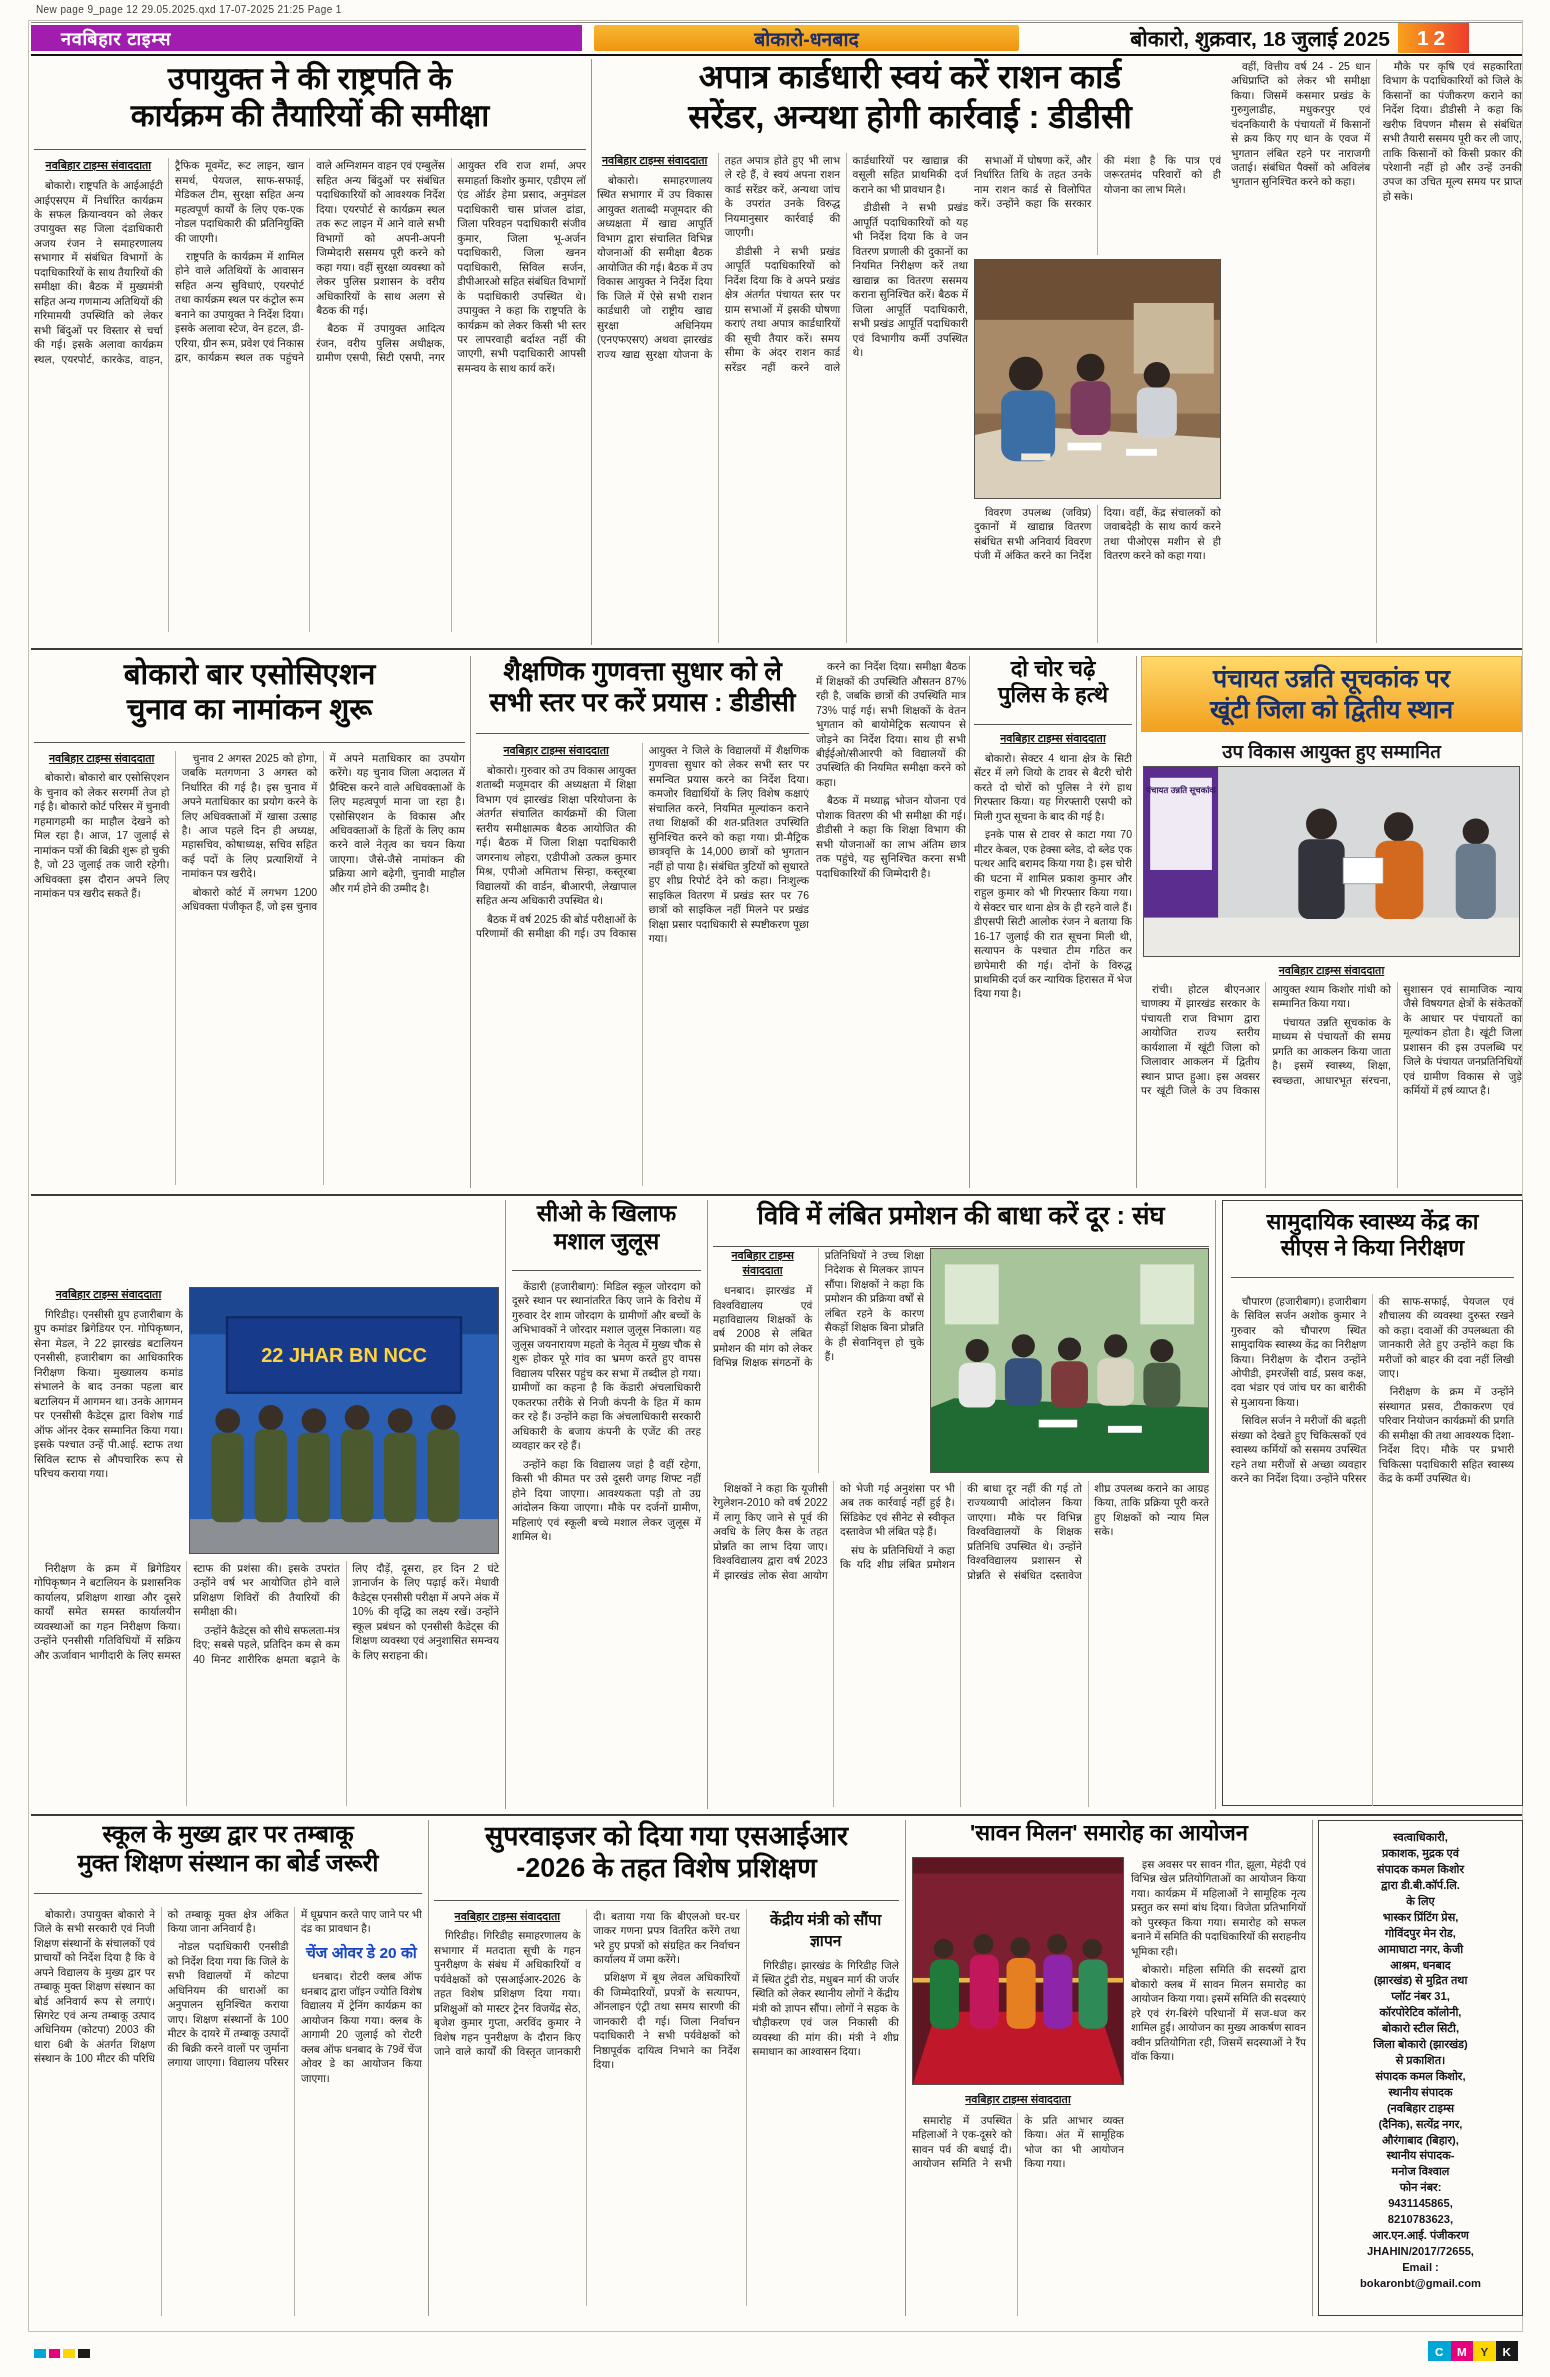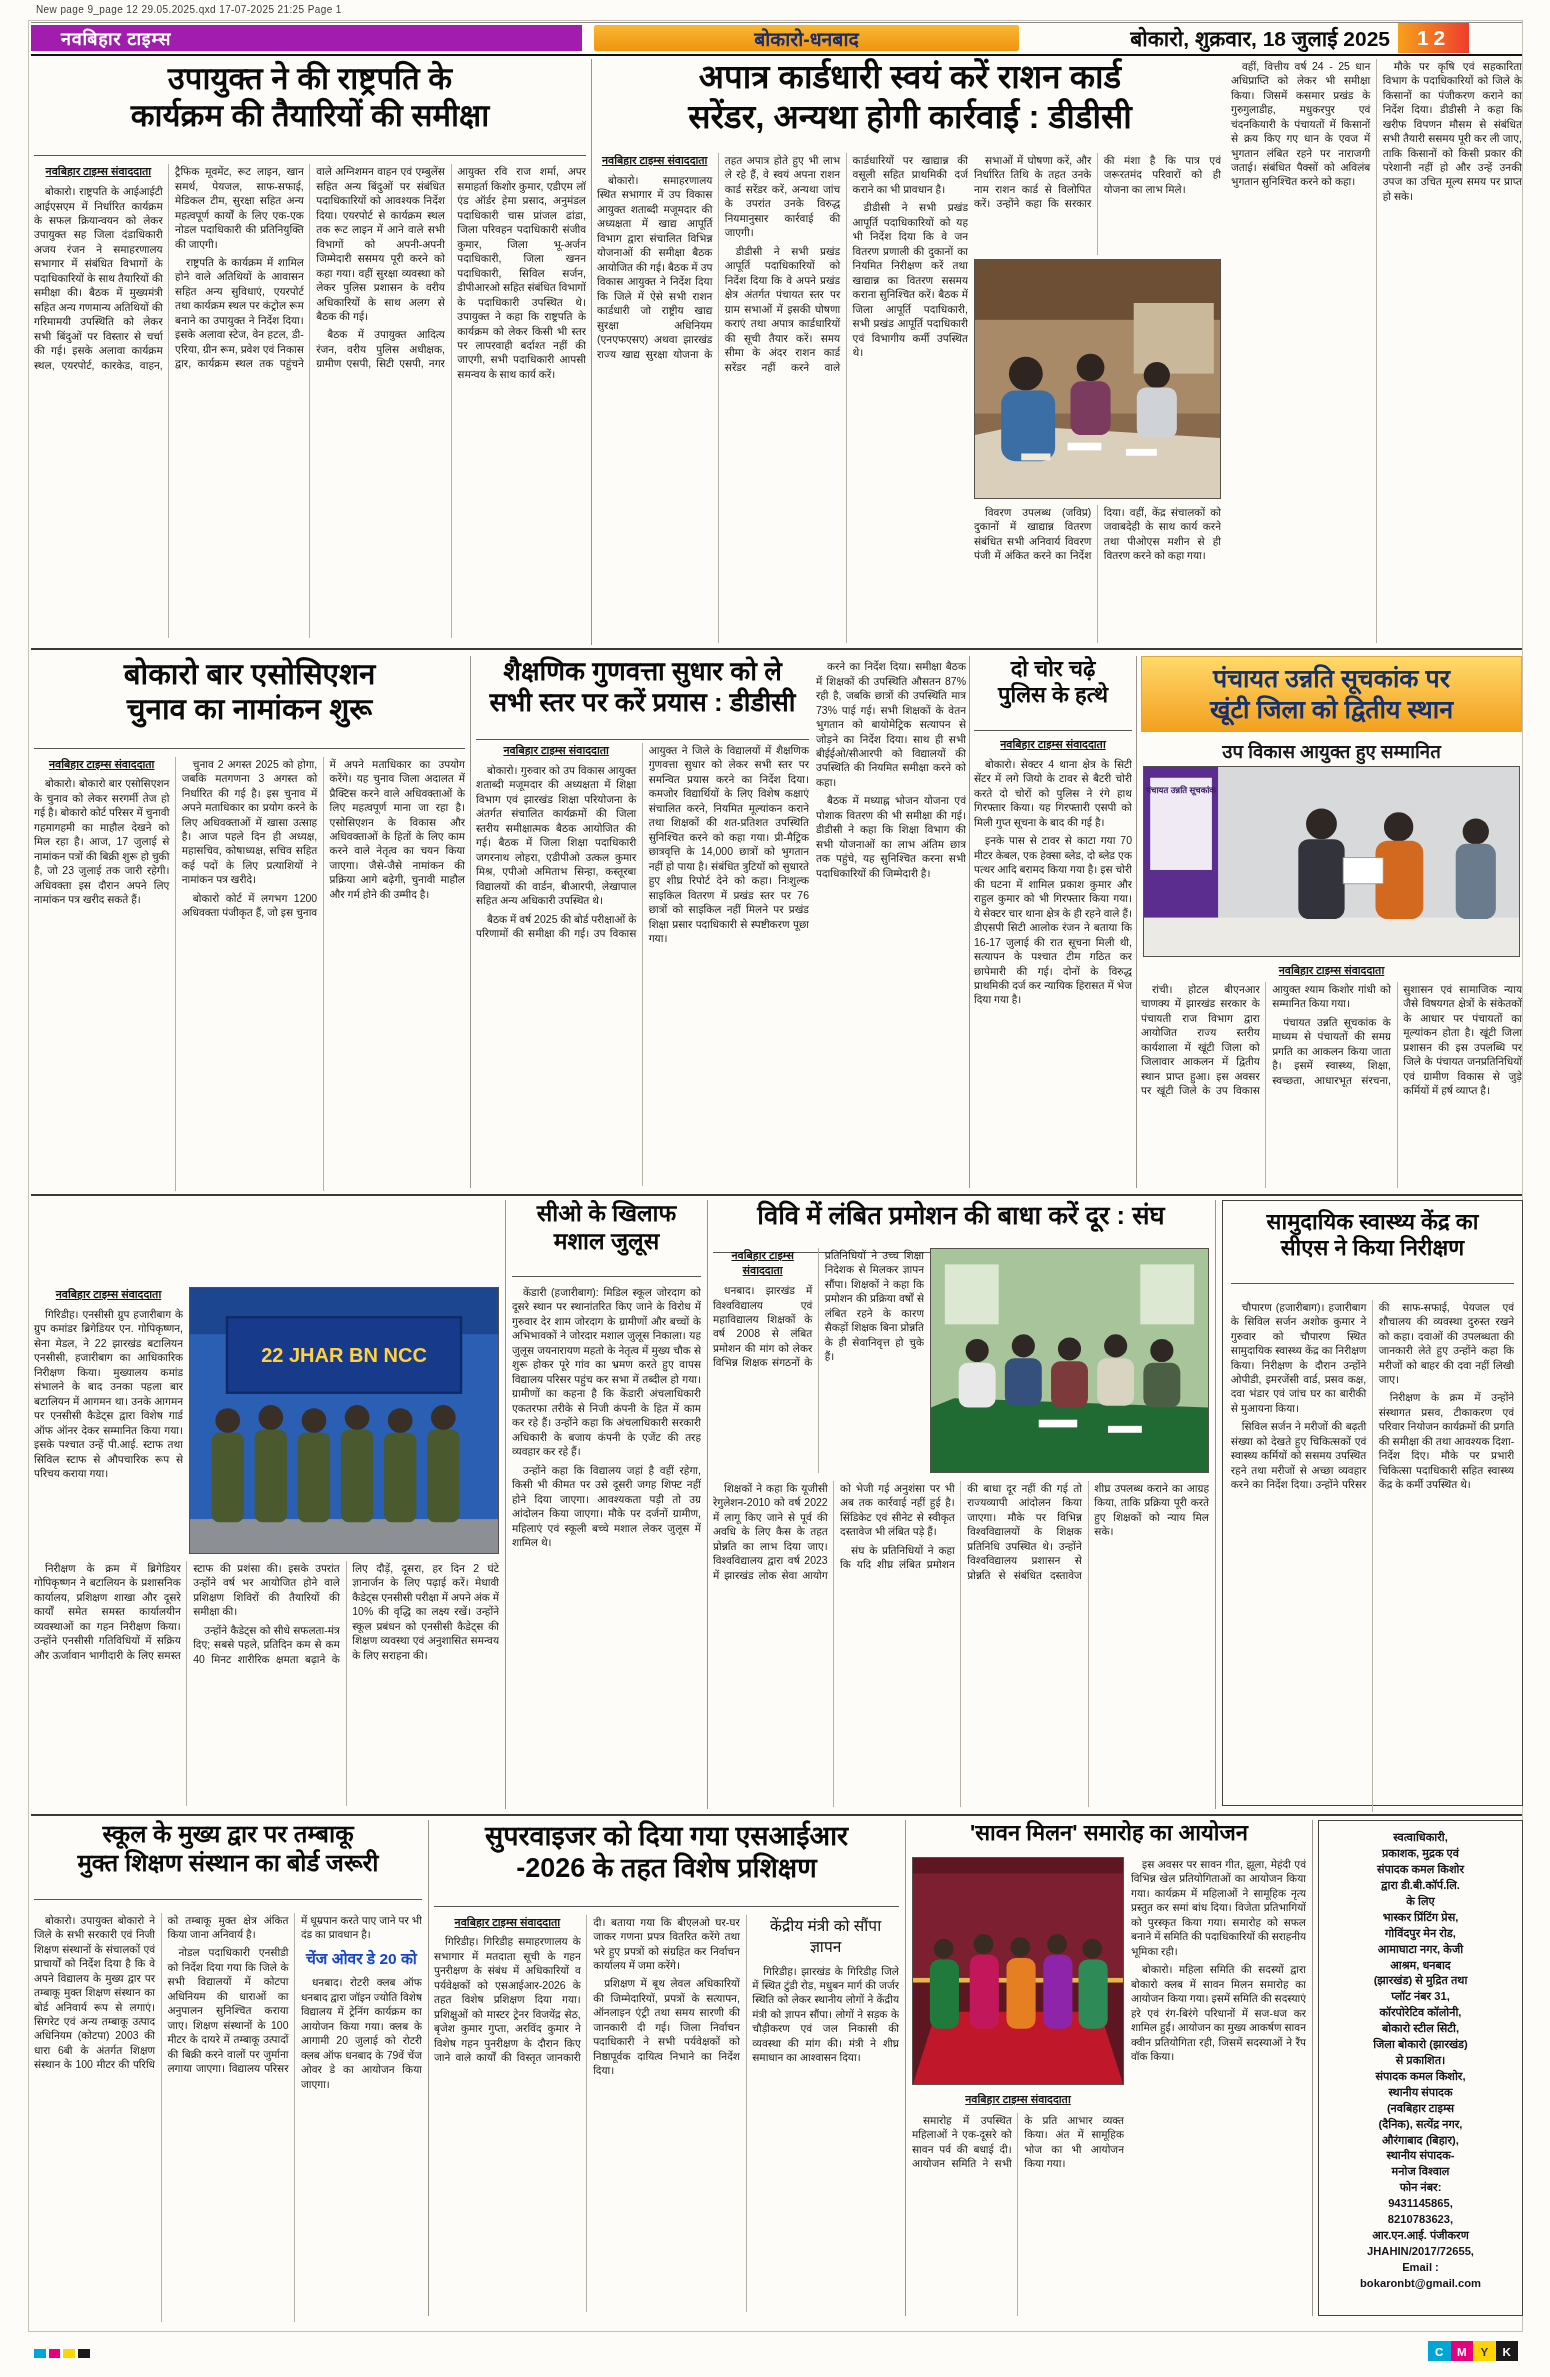--- a/index.html
+++ b/index.html
@@ -16,33 +16,33 @@
     display:flex;align-items:center;justify-content:center;border-radius:2.3px}
   .mast-date{position:absolute;left:1026px;top:25px;width:364px;height:26px;font-weight:bold;font-size:21px;
     color:#0d0d0d;display:flex;align-items:center;justify-content:flex-end}
   .pagenum{position:absolute;left:1398px;top:22.5px;width:71px;height:30px;
     background:linear-gradient(90deg,#f7a11b,#ee3d2d);color:#fff;font-weight:bold;font-size:21px;
     display:flex;align-items:center;justify-content:center;letter-spacing:4.7px}
   .mast-rule{position:absolute;left:31px;top:54px;width:1491px;height:2.3px;background:#111}
 
   .art{position:absolute}
   .hl{font-weight:bold;color:#0b0b0b;text-align:center;line-height:1.2;font-family:"Liberation Sans","DejaVu Sans",sans-serif}
-  .hl.rule{border-bottom:1.6px solid #555;padding-bottom:21px}
+  .hl.rule{border-bottom:1.6px solid #555;padding-bottom:15px}
   .cols{column-gap:12.4px;column-rule:0.8px solid #b7b2a7;font-size:10.5px;line-height:1.38;text-align:justify;
     color:#181818;overflow:hidden}
   .c1{column-count:1}.c2{column-count:2}.c3{column-count:3}.c4{column-count:4}
   .cols p{margin:0 0 3.9px 0;text-indent:11px}
   .byline{font-weight:bold;text-decoration:underline;text-align:center;font-size:11px;margin:0 0 4.7px 0;text-indent:0}
   .photobyline{position:absolute;font-weight:bold;text-decoration:underline;text-align:center;font-size:11px}
   .photo{position:absolute;border:0.8px solid #55504a;overflow:hidden;background:#15803d}
   .photo svg{display:block;width:100%;height:100%}
   .vr{position:absolute;width:0.8px;background:#9a958b}
   .hrule{position:absolute;height:1.6px;background:#3c3a36}
   .subhead-blue{font-weight:bold;color:#1746c8;text-align:center;font-size:15.5px;margin:6.2px 0;text-indent:0;break-inside:avoid}
-  .subhead-dark{font-weight:normal;color:#111;text-align:center;font-size:15.5px;margin:6.2px 0;text-indent:0;break-inside:avoid}
+  .subhead-dark{font-weight:bold;color:#111;text-align:center;font-size:15.5px;margin:6.2px 0;text-indent:0;break-inside:avoid}
   .a3head{position:absolute;background:linear-gradient(#ffd96a,#f3a01f);border:0.8px solid #d8a93c;color:#15306e;
     display:flex;flex-direction:column;align-items:center;justify-content:center;font-weight:bold;text-align:center;line-height:1.25}
   .a3sub{position:absolute;font-weight:bold;text-align:center;color:#19191b}
   .boxed{border:1.6px solid #44403a;padding:7.8px;background:#fdfcf8}
   .a14box{position:absolute;border:1.6px solid #44403a;padding:9.3px 4.7px;text-align:center;font-size:11.2px;
     line-height:1.42;white-space:pre-line;font-weight:bold;color:#15151a;background:#fdfcf8}
   .cmyk{position:absolute;left:1428px;top:2341px;display:flex}
   .cmyk span{width:22.5px;height:20px;display:flex;align-items:center;justify-content:center;font-weight:bold;font-size:11.6px;color:#fff}
   .minimarks{position:absolute;left:34px;top:2349px;display:flex;gap:3.1px}
   .minimarks i{width:11.6px;height:9.3px;display:block}

